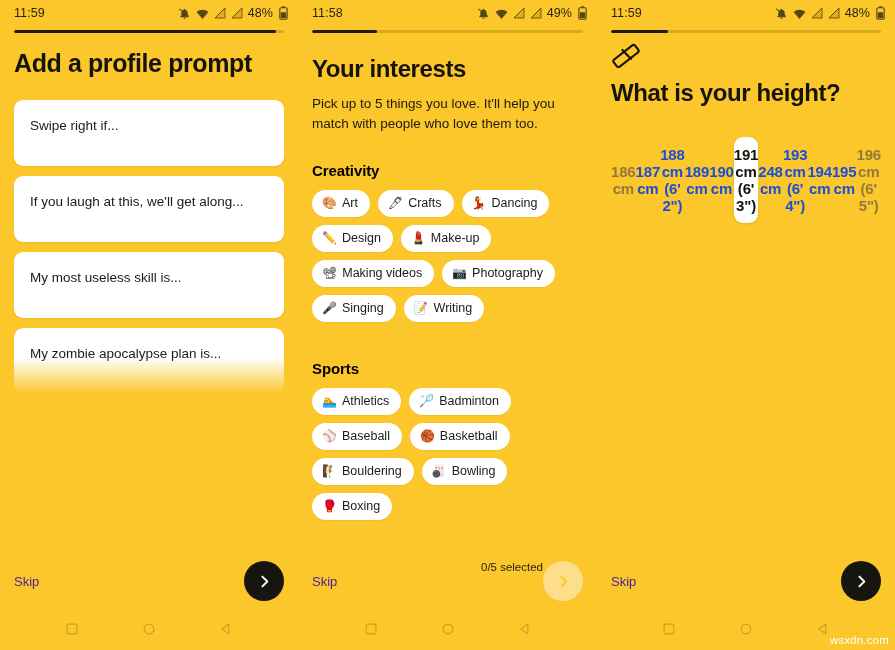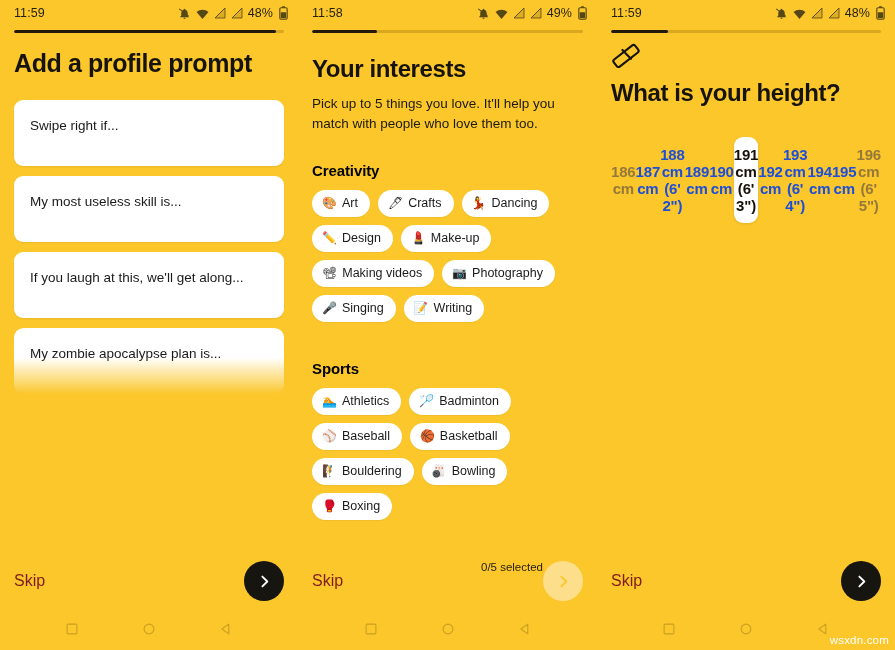--- a/index.html
+++ b/index.html
@@ -146,22 +146,22 @@
   .bottombar {
     position: absolute;
     left: 0; right: 0;
     bottom: 42px;
     height: 54px;
     display: flex;
     align-items: center;
     padding: 0 14px;
   }
   .skip {
-    font-size: 16px;
-    color: #7f1d1d;
+    font-size: 13px;
+    color: #4c1d95;
   }
   .bb-right { margin-left: auto; display: flex; align-items: flex-start; }
   .counter { font-size: 11.5px; color: #241f12; }
   .fab {
     width: 40px; height: 40px;
     border-radius: 50%;
     background: #17150f;
     display: flex; align-items: center; justify-content: center;
     border: none;
     cursor: pointer;
@@ -225,22 +225,22 @@
 
     <div class="progress-wrap">
       <div class="progress-fill" style="width:97%"></div>
     </div>
 
     <div class="content">
       <h1 class="title" style="margin-top:16px">Add a profile prompt</h1>
 
       <div class="cards">
         <div class="card">Swipe right if...</div>
+        <div class="card">If you laugh at this, we'll get along...</div>
         <div class="card">My most useless skill is...</div>
-        <div class="card">If you laugh at this, we'll get along...</div>
         <div class="card faded">My zombie apocalypse plan is...</div>
       </div>
     </div>
 
     <div class="bottombar">
       <span class="skip">Skip</span>
       <span class="bb-right">
         <button class="fab">
           <svg width="17" height="17" viewBox="0 0 24 24" fill="none" stroke="#ffffff" stroke-width="2.6" stroke-linecap="round" stroke-linejoin="round">
               <polyline points="9 5 16 12 9 19"></polyline>
@@ -435,21 +435,21 @@
       </svg>
       <h1 class="title" style="margin-top:8px">What is your height?</h1>
 
       <div class="picker">
         <div class="height-row dim">186 cm</div>
         <div class="height-row">187 cm</div>
         <div class="height-row">188 cm (6' 2")</div>
         <div class="height-row">189 cm</div>
         <div class="height-row">190 cm</div>
         <div class="height-row selected">191 cm (6' 3")</div>
-        <div class="height-row">192 cm</div>
+        <div class="height-row">248 cm</div>
         <div class="height-row">193 cm (6' 4")</div>
         <div class="height-row">194 cm</div>
         <div class="height-row">195 cm</div>
         <div class="height-row dim">196 cm (6' 5")</div>
       </div>
     </div>
 
     <div class="bottombar">
       <span class="skip">Skip</span>
       <span class="bb-right">

